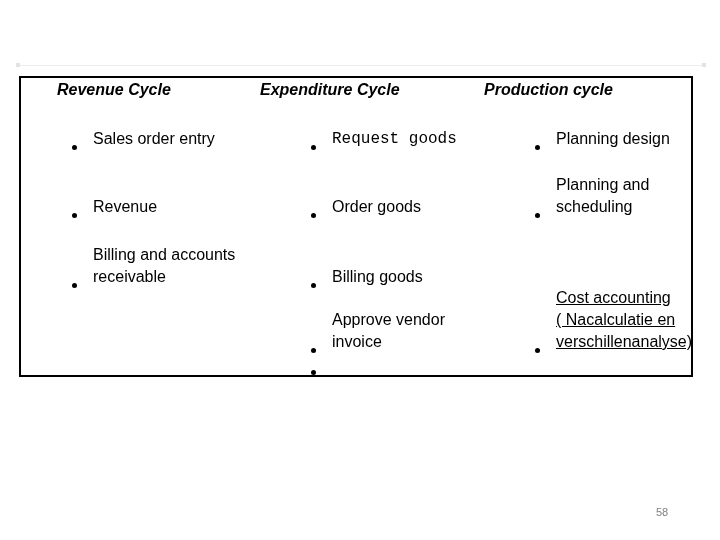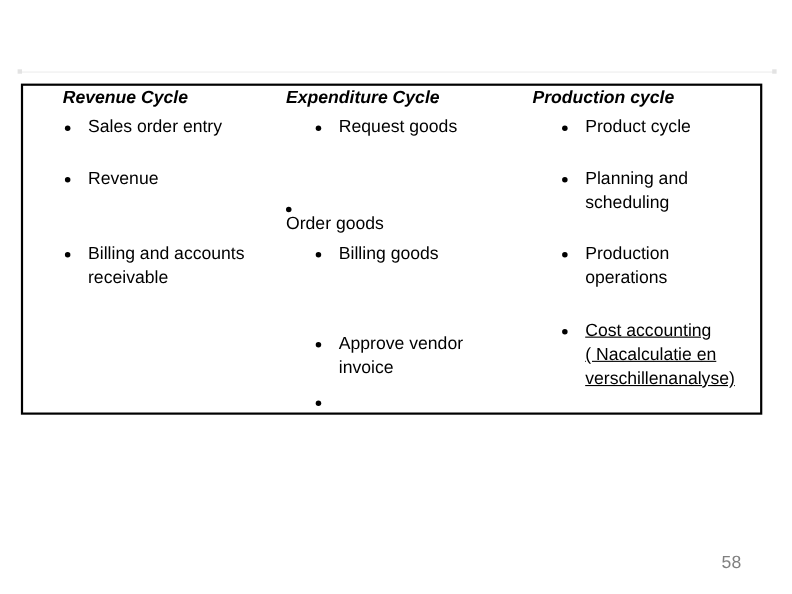--- a/index.html
+++ b/index.html
@@ -54,22 +54,23 @@
     font-size: 16px;
     font-weight: bold;
     font-style: italic;
     line-height: 20px;
     padding-top: 2px;
     white-space: nowrap;
   }
   .col1 { padding-left: 11px; }
   .item {
     display: flex;
-    align-items: flex-start;
+    align-items: flex-end;
     padding-top: 2px;
+    padding-left: 24px;
   }
   .item .indent {
     flex: 0 0 27px;
   }
   .bullet-dot {
     flex: 0 0 5px;
     width: 5px;
     height: 5px;
     border-radius: 50%;
     background: #000000;
@@ -78,21 +79,21 @@
   }
   .item-text {
     font-size: 16px;
     line-height: 22px;
     white-space: pre-line;
   }
   .page-number {
     position: absolute;
     left: 656px;
     top: 505px;
-    font-size: 16px;
+    font-size: 11px;
     line-height: 14px;
     color: #808080;
   }
 </style>
 </head>
 <body>
 
 <div class="slide">
 
   <div class="placeholder-line"></div>
@@ -115,26 +116,26 @@
       <span class="bullet-dot"></span>
       <span class="item-text">Revenue</span>
     </div>
     <div class="cell item col1" style="grid-column:1;grid-row:4;">
       <span class="indent"></span>
       <span class="bullet-dot"></span>
       <span class="item-text">Billing and accounts
 receivable</span>
     </div>
 
-    <div class="cell item" style="grid-column:2;grid-row:2;">
+    <div class="cell item" style="grid-column:2;grid-row:2;font-family:Liberation Mono, monospace;">
       <span class="indent"></span>
       <span class="bullet-dot"></span>
       <span class="item-text">Request goods</span>
     </div>
-    <div class="cell item" style="grid-column:2;grid-row:3;flex-direction:column;">
+    <div class="cell item" style="grid-column:2;grid-row:3;">
       <span class="indent"></span>
       <span class="bullet-dot"></span>
       <span class="item-text">Order goods</span>
     </div>
     <div class="cell item" style="grid-column:2;grid-row:4;">
       <span class="indent"></span>
       <span class="bullet-dot"></span>
       <span class="item-text">Billing goods</span>
     </div>
     <div class="cell item" style="grid-column:2;grid-row:5;margin-top:12px;">
@@ -144,33 +145,27 @@
 invoice</span>
     </div>
     <div class="cell item" style="grid-column:2;grid-row:6;">
       <span class="indent"></span>
       <span class="bullet-dot"></span>
     </div>
 
     <div class="cell item" style="grid-column:3;grid-row:2;">
       <span class="indent"></span>
       <span class="bullet-dot"></span>
-      <span class="item-text">Product cycle</span>
+      <span class="item-text">Planning design</span>
     </div>
     <div class="cell item" style="grid-column:3;grid-row:3;">
       <span class="indent"></span>
       <span class="bullet-dot"></span>
       <span class="item-text">Planning and
 scheduling</span>
-    </div>
-    <div class="cell item" style="grid-column:3;grid-row:4;">
-      <span class="indent"></span>
-      <span class="bullet-dot"></span>
-      <span class="item-text">Production
-operations</span>
     </div>
     <div class="cell item" style="grid-column:3;grid-row:5;text-decoration:underline;">
       <span class="indent"></span>
       <span class="bullet-dot"></span>
       <span class="item-text">Cost accounting
 ( Nacalculatie en
 verschillenanalyse)</span>
     </div>
 
   </div>

